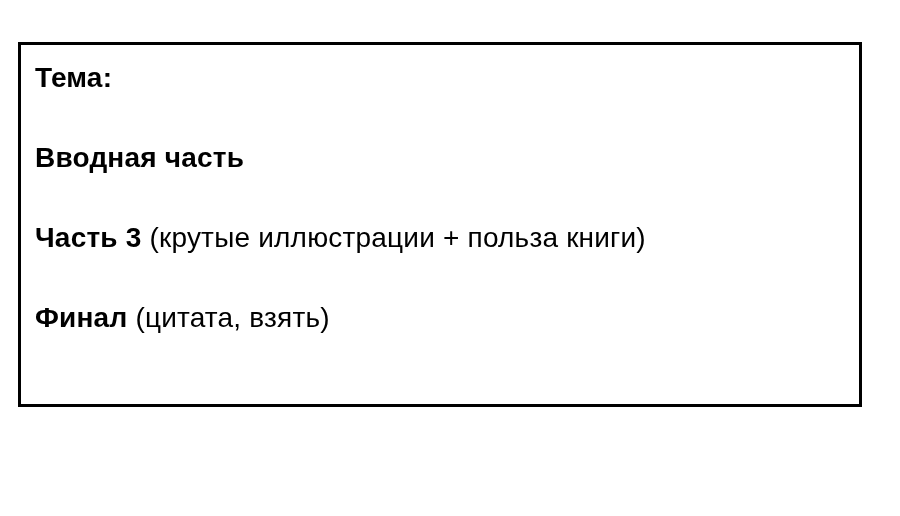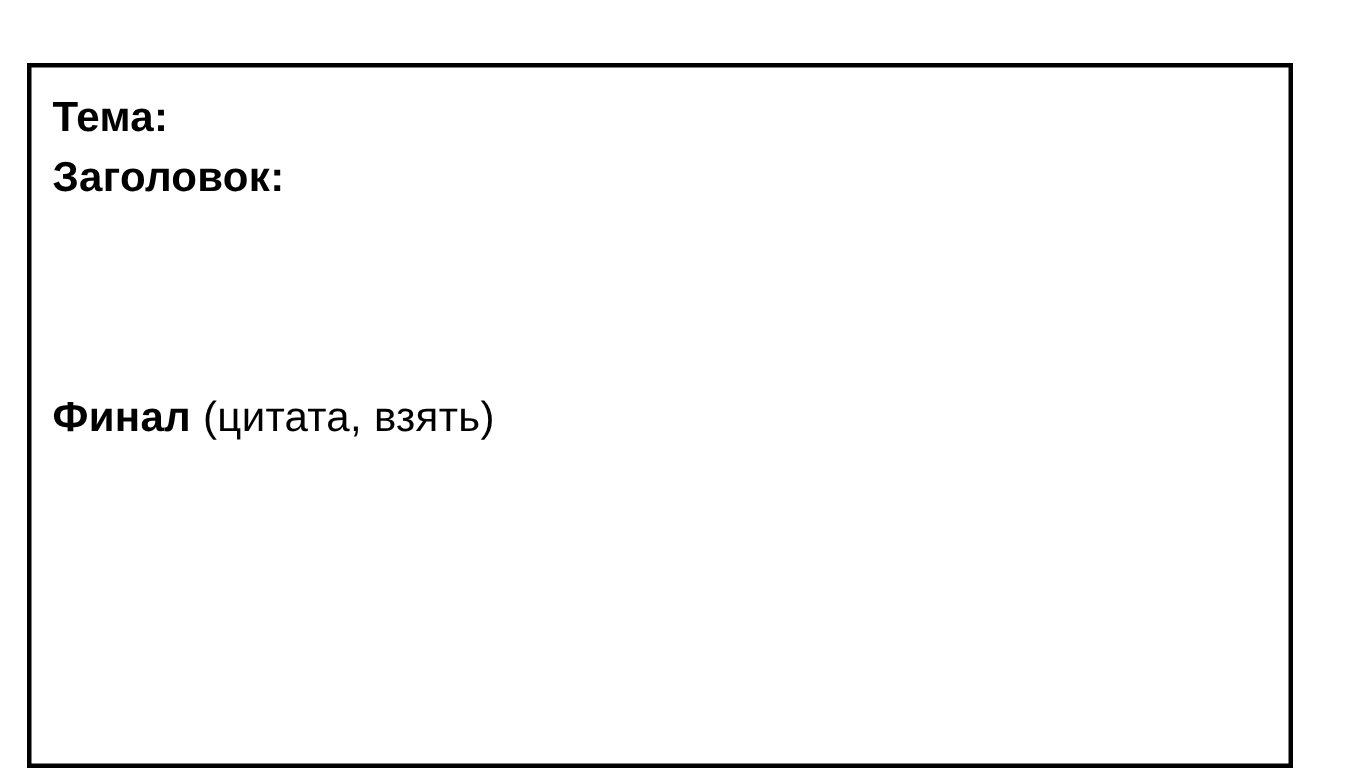--- a/index.html
+++ b/index.html
@@ -14,21 +14,21 @@
     position: relative;
     width: 900px;
     height: 516px;
     background: #ffffff;
   }
   .outline-box {
     position: absolute;
     left: 18px;
     top: 42px;
     width: 844px;
-    height: 470px;
+    height: 365px;
     border: 3px solid #000000;
     background: #ffffff;
     padding: 13px 14px 0 14px;
   }
   .line {
     font-size: 28px;
     line-height: 40px;
     white-space: nowrap;
     letter-spacing: 0.2px;
   }
@@ -37,28 +37,29 @@
   .spacer { height: 40px; }
 </style>
 </head>
 <body>
 
 <div class="canvas">
   <div class="outline-box">
 
     <div class="line"><span class="bold">Тема:</span></div>
 
-    <div class="line"><span class="bold">Заголовок:</span></div>
 
     <div class="spacer"></div>
 
+    <div class="line"><span class="bold">Вводная часть</span></div>
 
     <div class="spacer"></div>
 
 
 
+    <div class="line"><span class="bold">Часть 3</span> <span class="regular">(крутые иллюстрации + польза книги)</span></div>
 
     <div class="spacer"></div>
 
     <div class="line"><span class="bold">Финал</span> <span class="regular">(цитата, взять)</span></div>
 
   </div>
 </div>
 
 </body></html>

